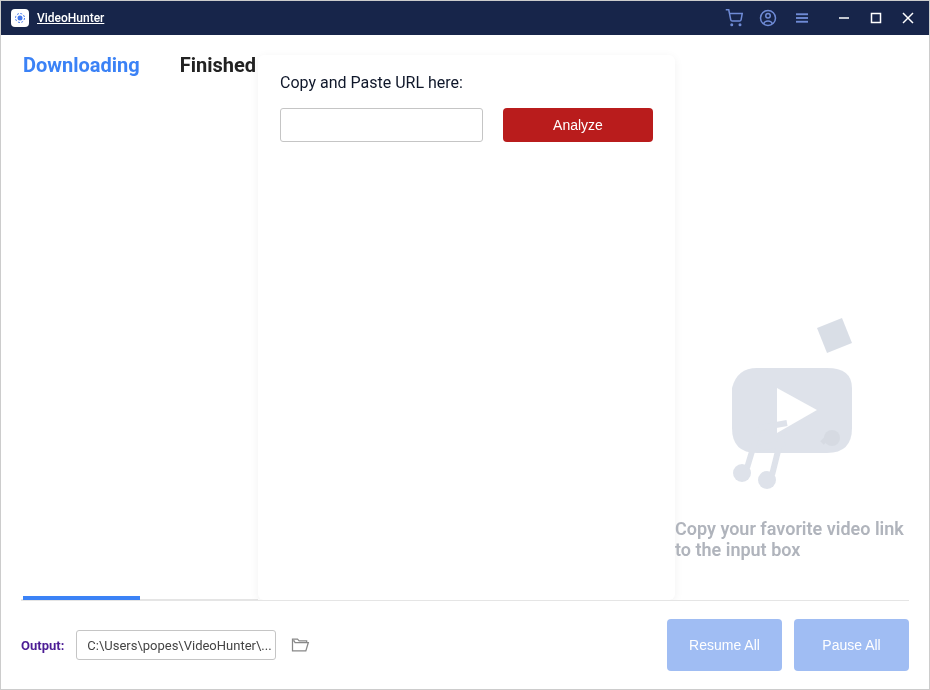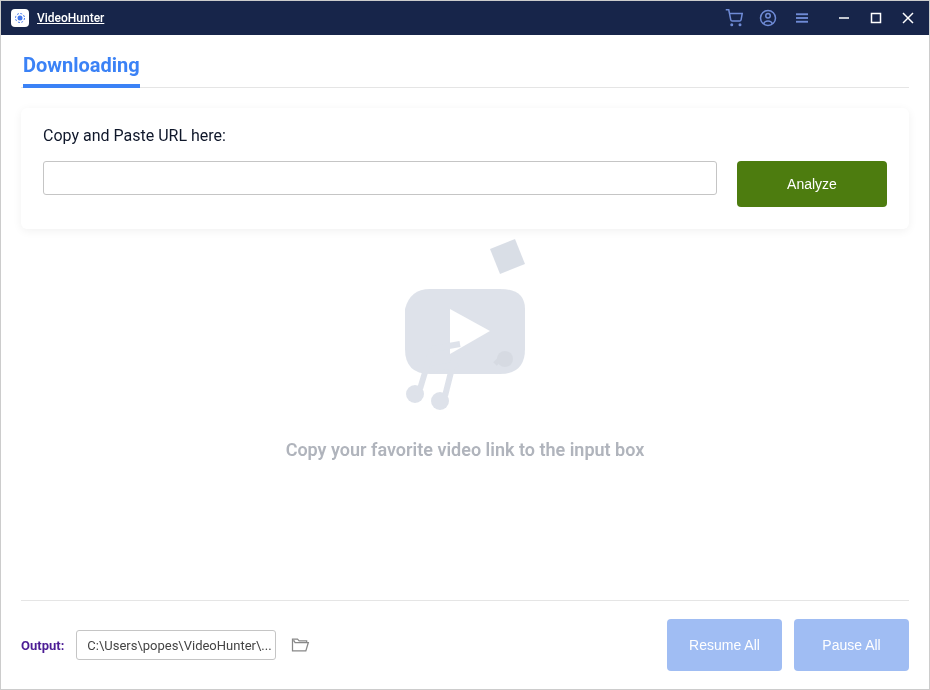--- a/index.html
+++ b/index.html
@@ -74,21 +74,20 @@
       cursor: pointer;
       display: flex;
       align-items: center;
       justify-content: center;
       width: 18px;
       height: 18px;
     }
     .content {
       flex: 1;
       display: flex;
-      flex-direction: column;
       padding: 0 20px;
       overflow: hidden;
     }
     .tabs {
       display: flex;
       gap: 40px;
       padding: 18px 2px 0 2px;
       border-bottom: 1px solid #e5e5e5;
     }
     .tab {
@@ -131,35 +130,35 @@
       flex: 1;
       height: 34px;
       border: 1px solid #c5c5c5;
       border-radius: 3px;
       padding: 0 10px;
       font-size: 14px;
       outline: none;
     }
     .analyze-btn {
       width: 150px;
-      height: 46px;
-      background: #4d7c0f;
+      height: 34px;
+      background: #b91c1c;
       color: #fff;
       border: none;
       border-radius: 4px;
       font-size: 14px;
       font-weight: 500;
       cursor: pointer;
     }
     .empty-state {
       flex: 1;
       display: flex;
       flex-direction: column;
       align-items: center;
-      justify-content: flex-start;
+      justify-content: flex-end;
       padding-bottom: 40px;
     }
     .empty-illustration {
       width: 210px;
       height: 190px;
       opacity: 0.28;
       margin-bottom: 20px;
     }
     .empty-text {
       font-size: 18px;
@@ -268,20 +267,21 @@
             <line x1="11" y1="1" x2="1" y2="11"></line>
           </svg>
       </div>
     </div>
   </div>
 </div>
 
 <div class="content">
   <div class="tabs">
     <div class="tab active">Downloading</div>
+    <div class="tab">Finished</div>
   </div>
 
   <div class="url-card">
     <div class="url-label">Copy and Paste URL here:</div>
     <div class="url-row">
       <input class="url-input" type="text" value="" style="">
       <button class="analyze-btn">Analyze</button>
     </div>
   </div>
 

